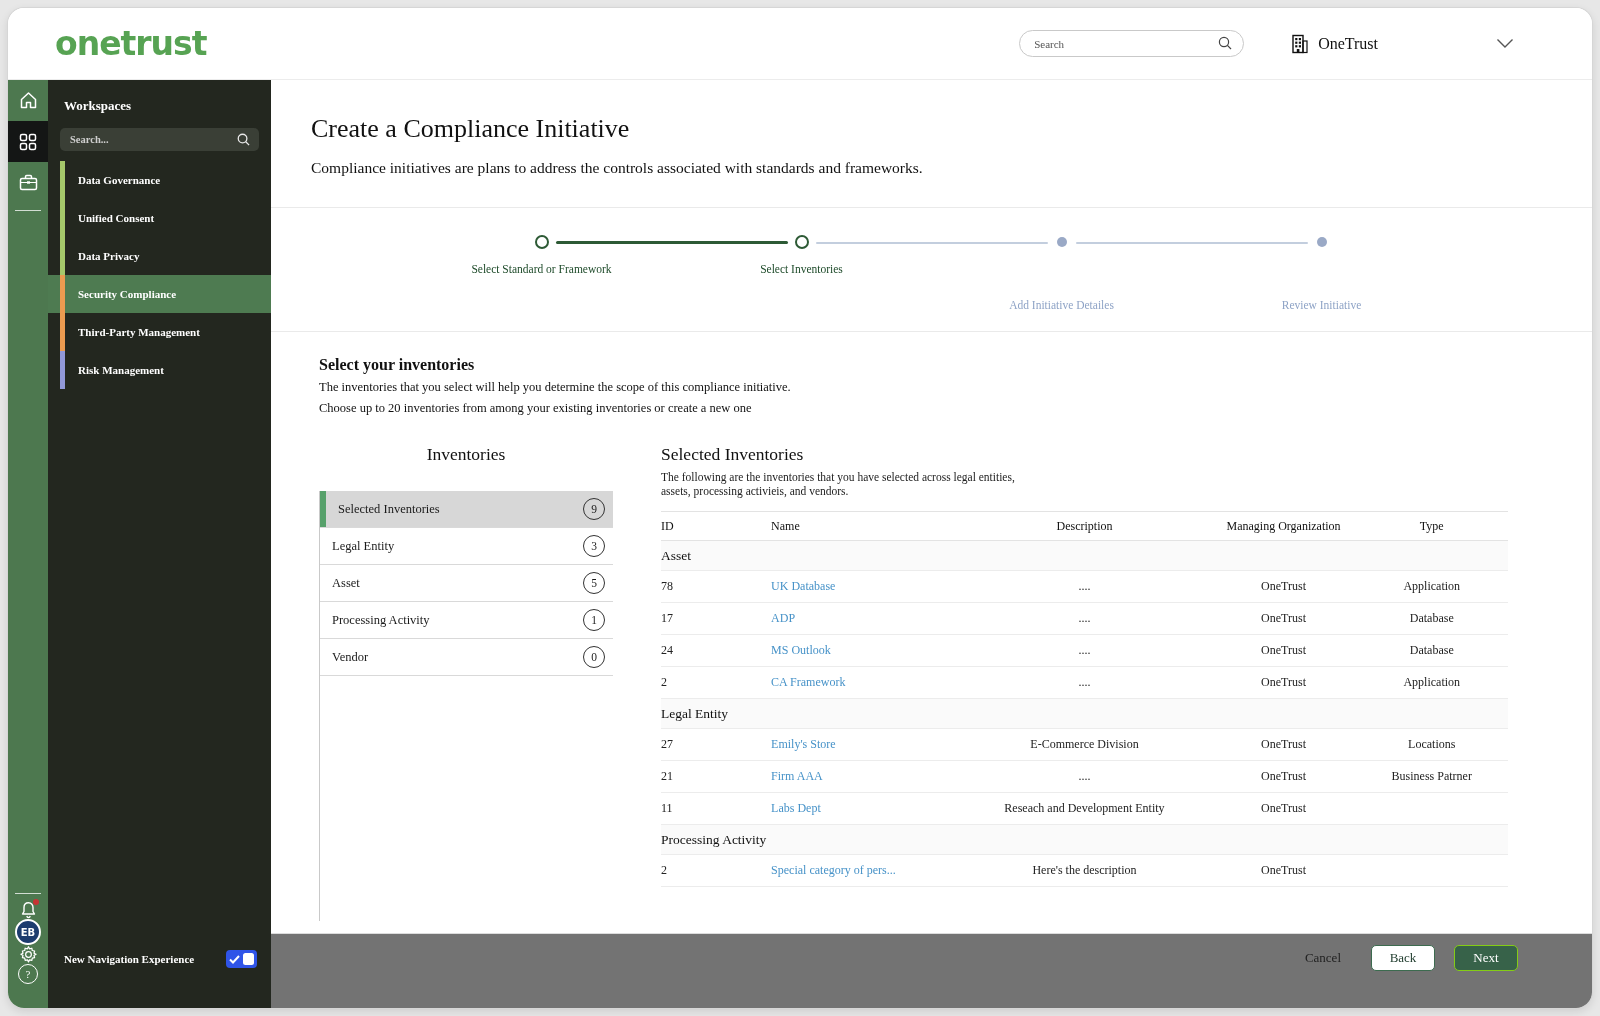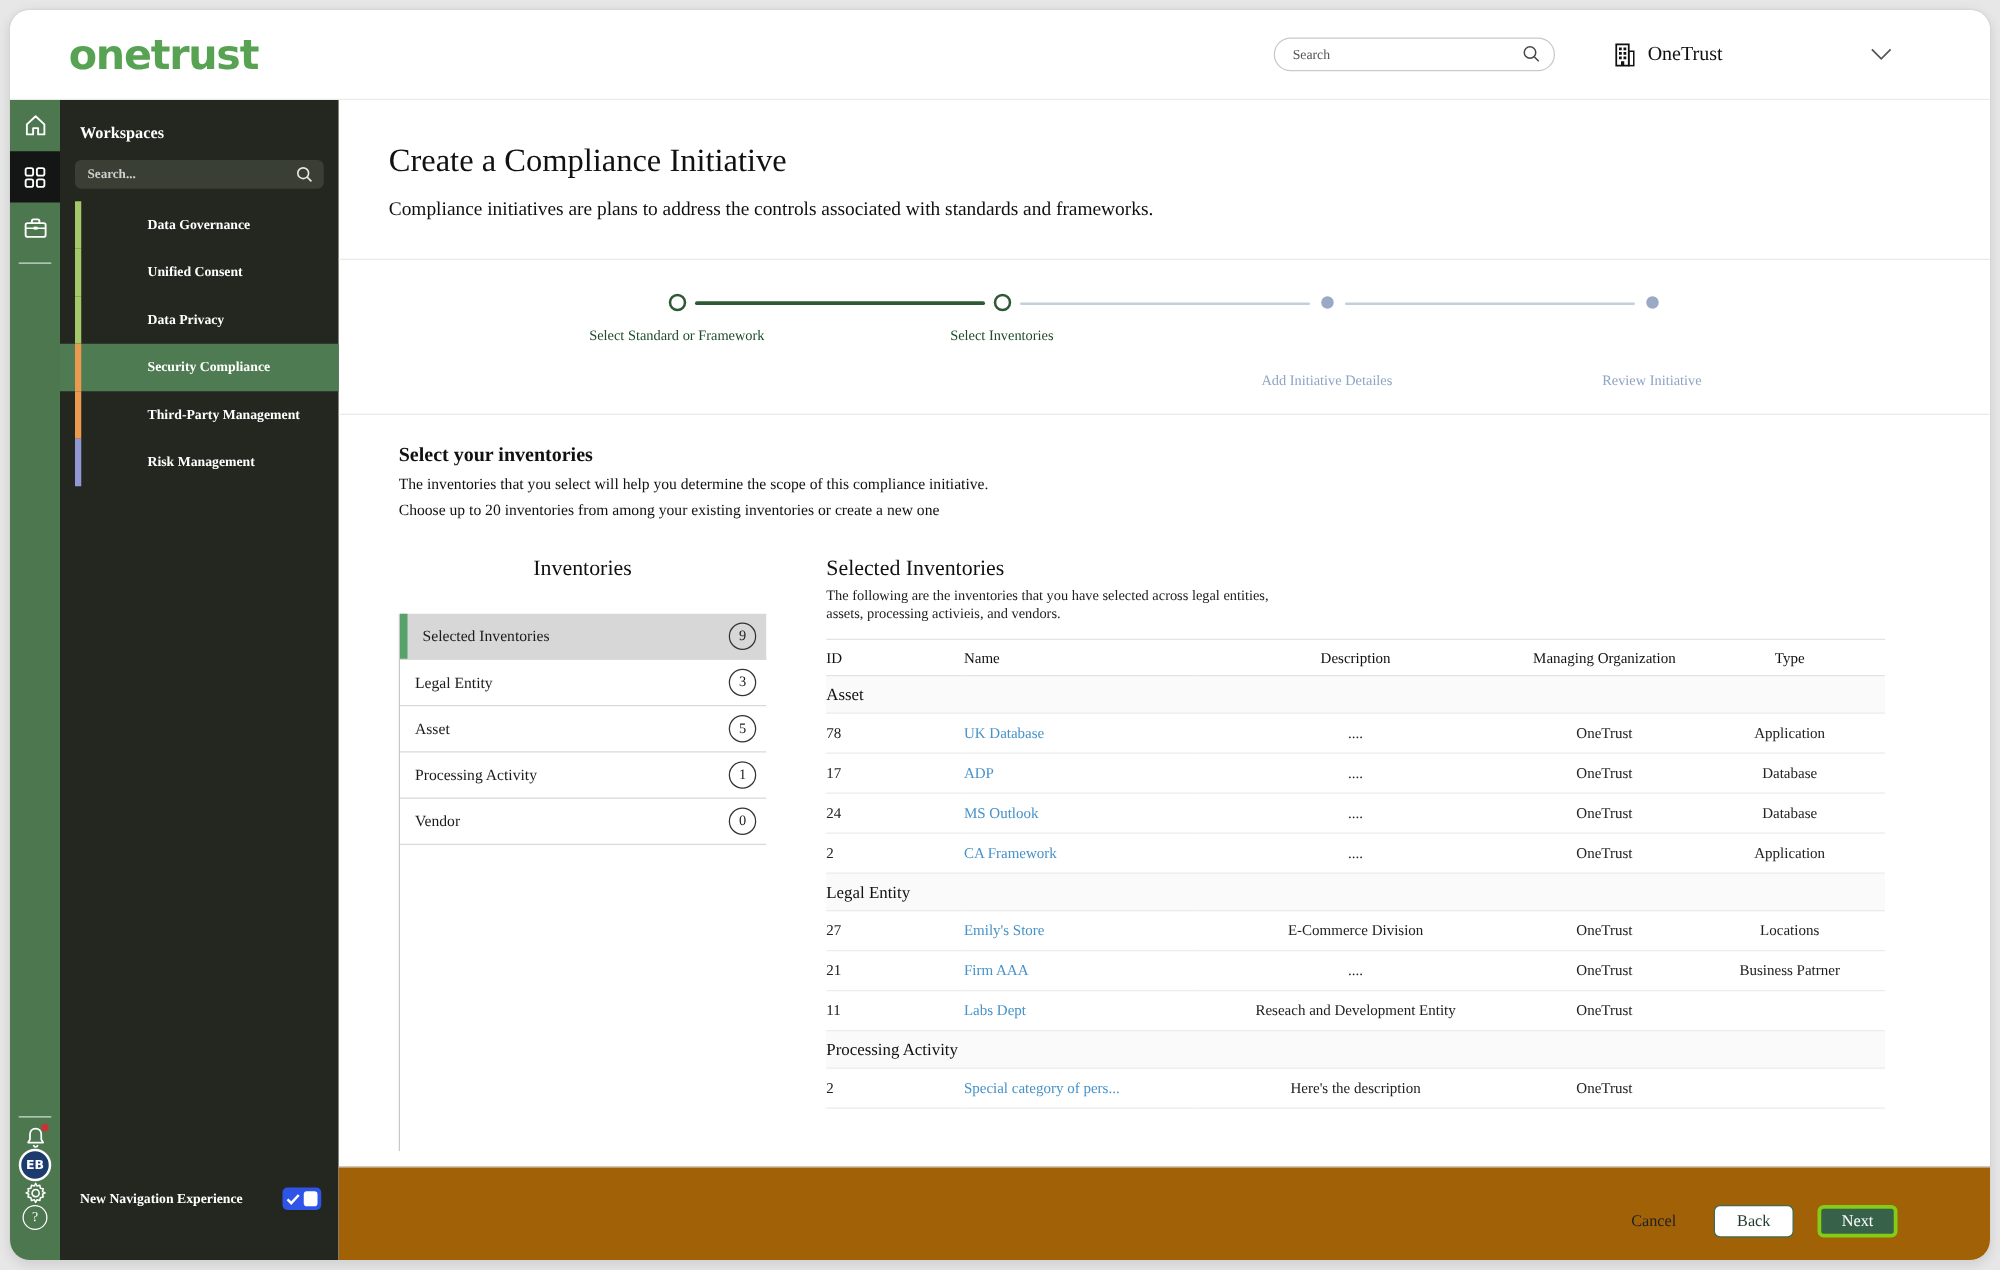--- a/index.html
+++ b/index.html
@@ -46,21 +46,21 @@
   .ws-title { font-size:13px; font-weight:700; padding:18px 16px 12px; }
   .ws-search { position:relative; margin:2px 12px 10px; }
   .ws-search input { width:100%; height:23px; background:#3a3f36; border:none; border-radius:5px;
         color:#eee; font-family:inherit; font-size:10.5px; font-weight:700; padding:0 28px 0 10px; outline:none; }
   .ws-search input::placeholder { color:#cfcfcf; }
   .ws-search .mag { position:absolute; right:8px; top:4px; }
   .ws-list { display:flex; flex-direction:column; }
   .ws-item { position:relative; height:38px; display:flex; align-items:center; padding-left:30px; cursor:pointer; }
   .ws-item.active { background:#4e7b51; }
   .ws-bar { position:absolute; left:12px; top:0; bottom:0; width:5px; }
-  .ws-label { font-size:11px; font-weight:700; color:#fff;margin-left:40px; }
+  .ws-label { font-size:11px; font-weight:700; color:#fff; }
   .ws-spacer { flex:1; }
   .ws-footer { display:flex; align-items:center; justify-content:space-between; padding:0 14px 40px 16px; }
   .ws-footer-label { font-size:11px; font-weight:700; }
   .toggle { width:31px; height:18px; background:#2f54e8; border-radius:4px; display:flex; align-items:center;
             justify-content:space-between; padding:0 3px; cursor:pointer; }
   .toggle .knob { width:11px; height:12px; background:#fff; border-radius:2.5px; }
 
   
   .main { flex:1; min-width:0; display:flex; flex-direction:column; background:#fff; }
   .page-head { padding:34px 40px 30px; }
@@ -107,27 +107,27 @@
 
   table.inv-table { width:100%; border-collapse:collapse; margin-top:14px; table-layout:fixed; }
   .inv-table th { font-size:12px; font-weight:400; color:#111; height:29px;
                   border-top:1px solid #e3e3e3; border-bottom:1px solid #e3e3e3; }
   .inv-table th.l, .inv-table td.l { text-align:left; }
   .inv-table th.c, .inv-table td.c { text-align:center; }
   .inv-table td { font-size:12px; height:32px; border-bottom:1px solid #ececec; color:#222; }
   .inv-table tr.group-row td { font-size:13.5px; color:#111; height:30px; background:#fafafa; text-align:left; }
   .inv-table a { color:#4692c8; text-decoration:none; }
 
-  .footer { flex:0 0 75px; border-top:1px solid #dcdcdc; background:#a16207; display:flex;
-            justify-content:flex-end; align-items:center; padding:11px 74px 0 0; gap:0;margin-top:12px; }
+  .footer { flex:0 0 75px; border-top:1px solid #dcdcdc; background:#737373; display:flex;
+            justify-content:flex-end; align-items:flex-start; padding:11px 74px 0 0; gap:0;margin-top:12px; }
   .btn-cancel { border:none; background:none; font-family:inherit; font-size:13px; color:#222; cursor:pointer;
             height:26px; padding:0 14px; margin-right:16px; }
   .btn-back { width:64px; height:26px; background:#fff; border:1px solid #3c6b4f; border-radius:5px;
             font-family:inherit; font-size:13px; color:#1e3b2c; cursor:pointer; margin-right:19px; }
-  .btn-next { width:64px; height:26px; background:#376249; border:3px solid #84cc16; border-radius:5px;
+  .btn-next { width:64px; height:26px; background:#376249; border:1px solid #84cc16; border-radius:5px;
             font-family:inherit; font-size:13px; color:#fff; cursor:pointer; }
 
   svg { display:block; }
 </style>
 </head>
 <body>
 
 <div class="app">
 
   <div class="topbar">

